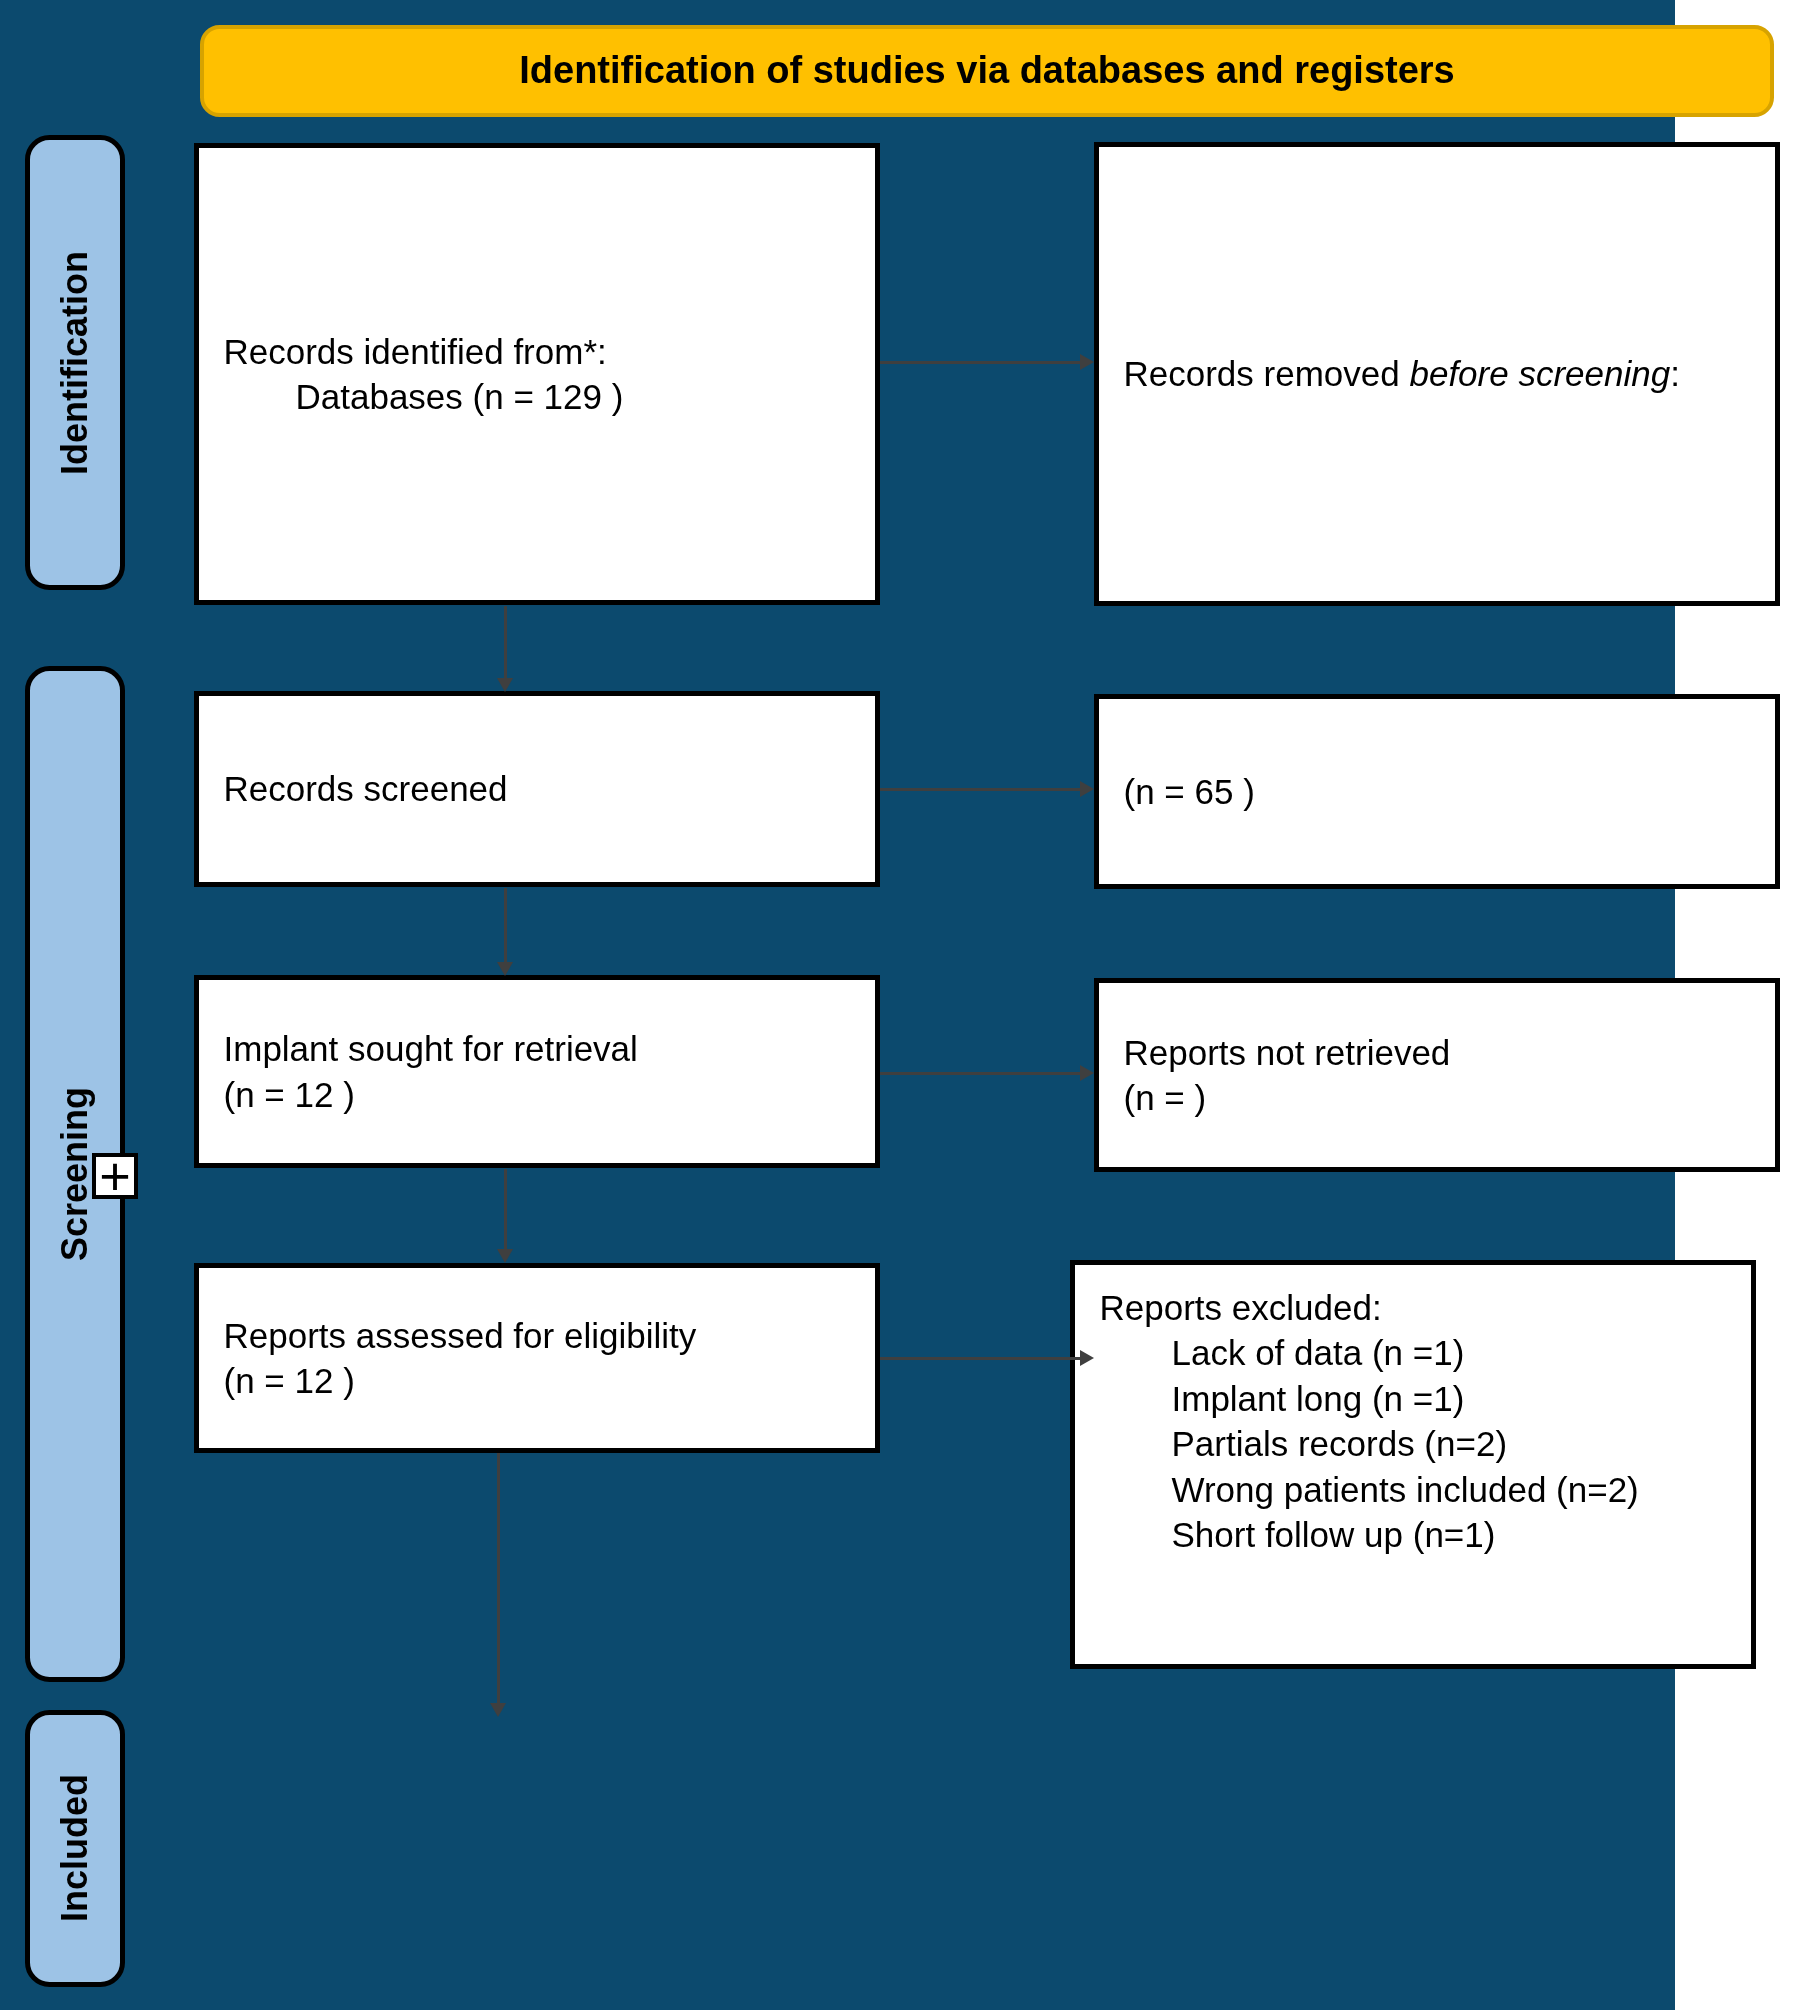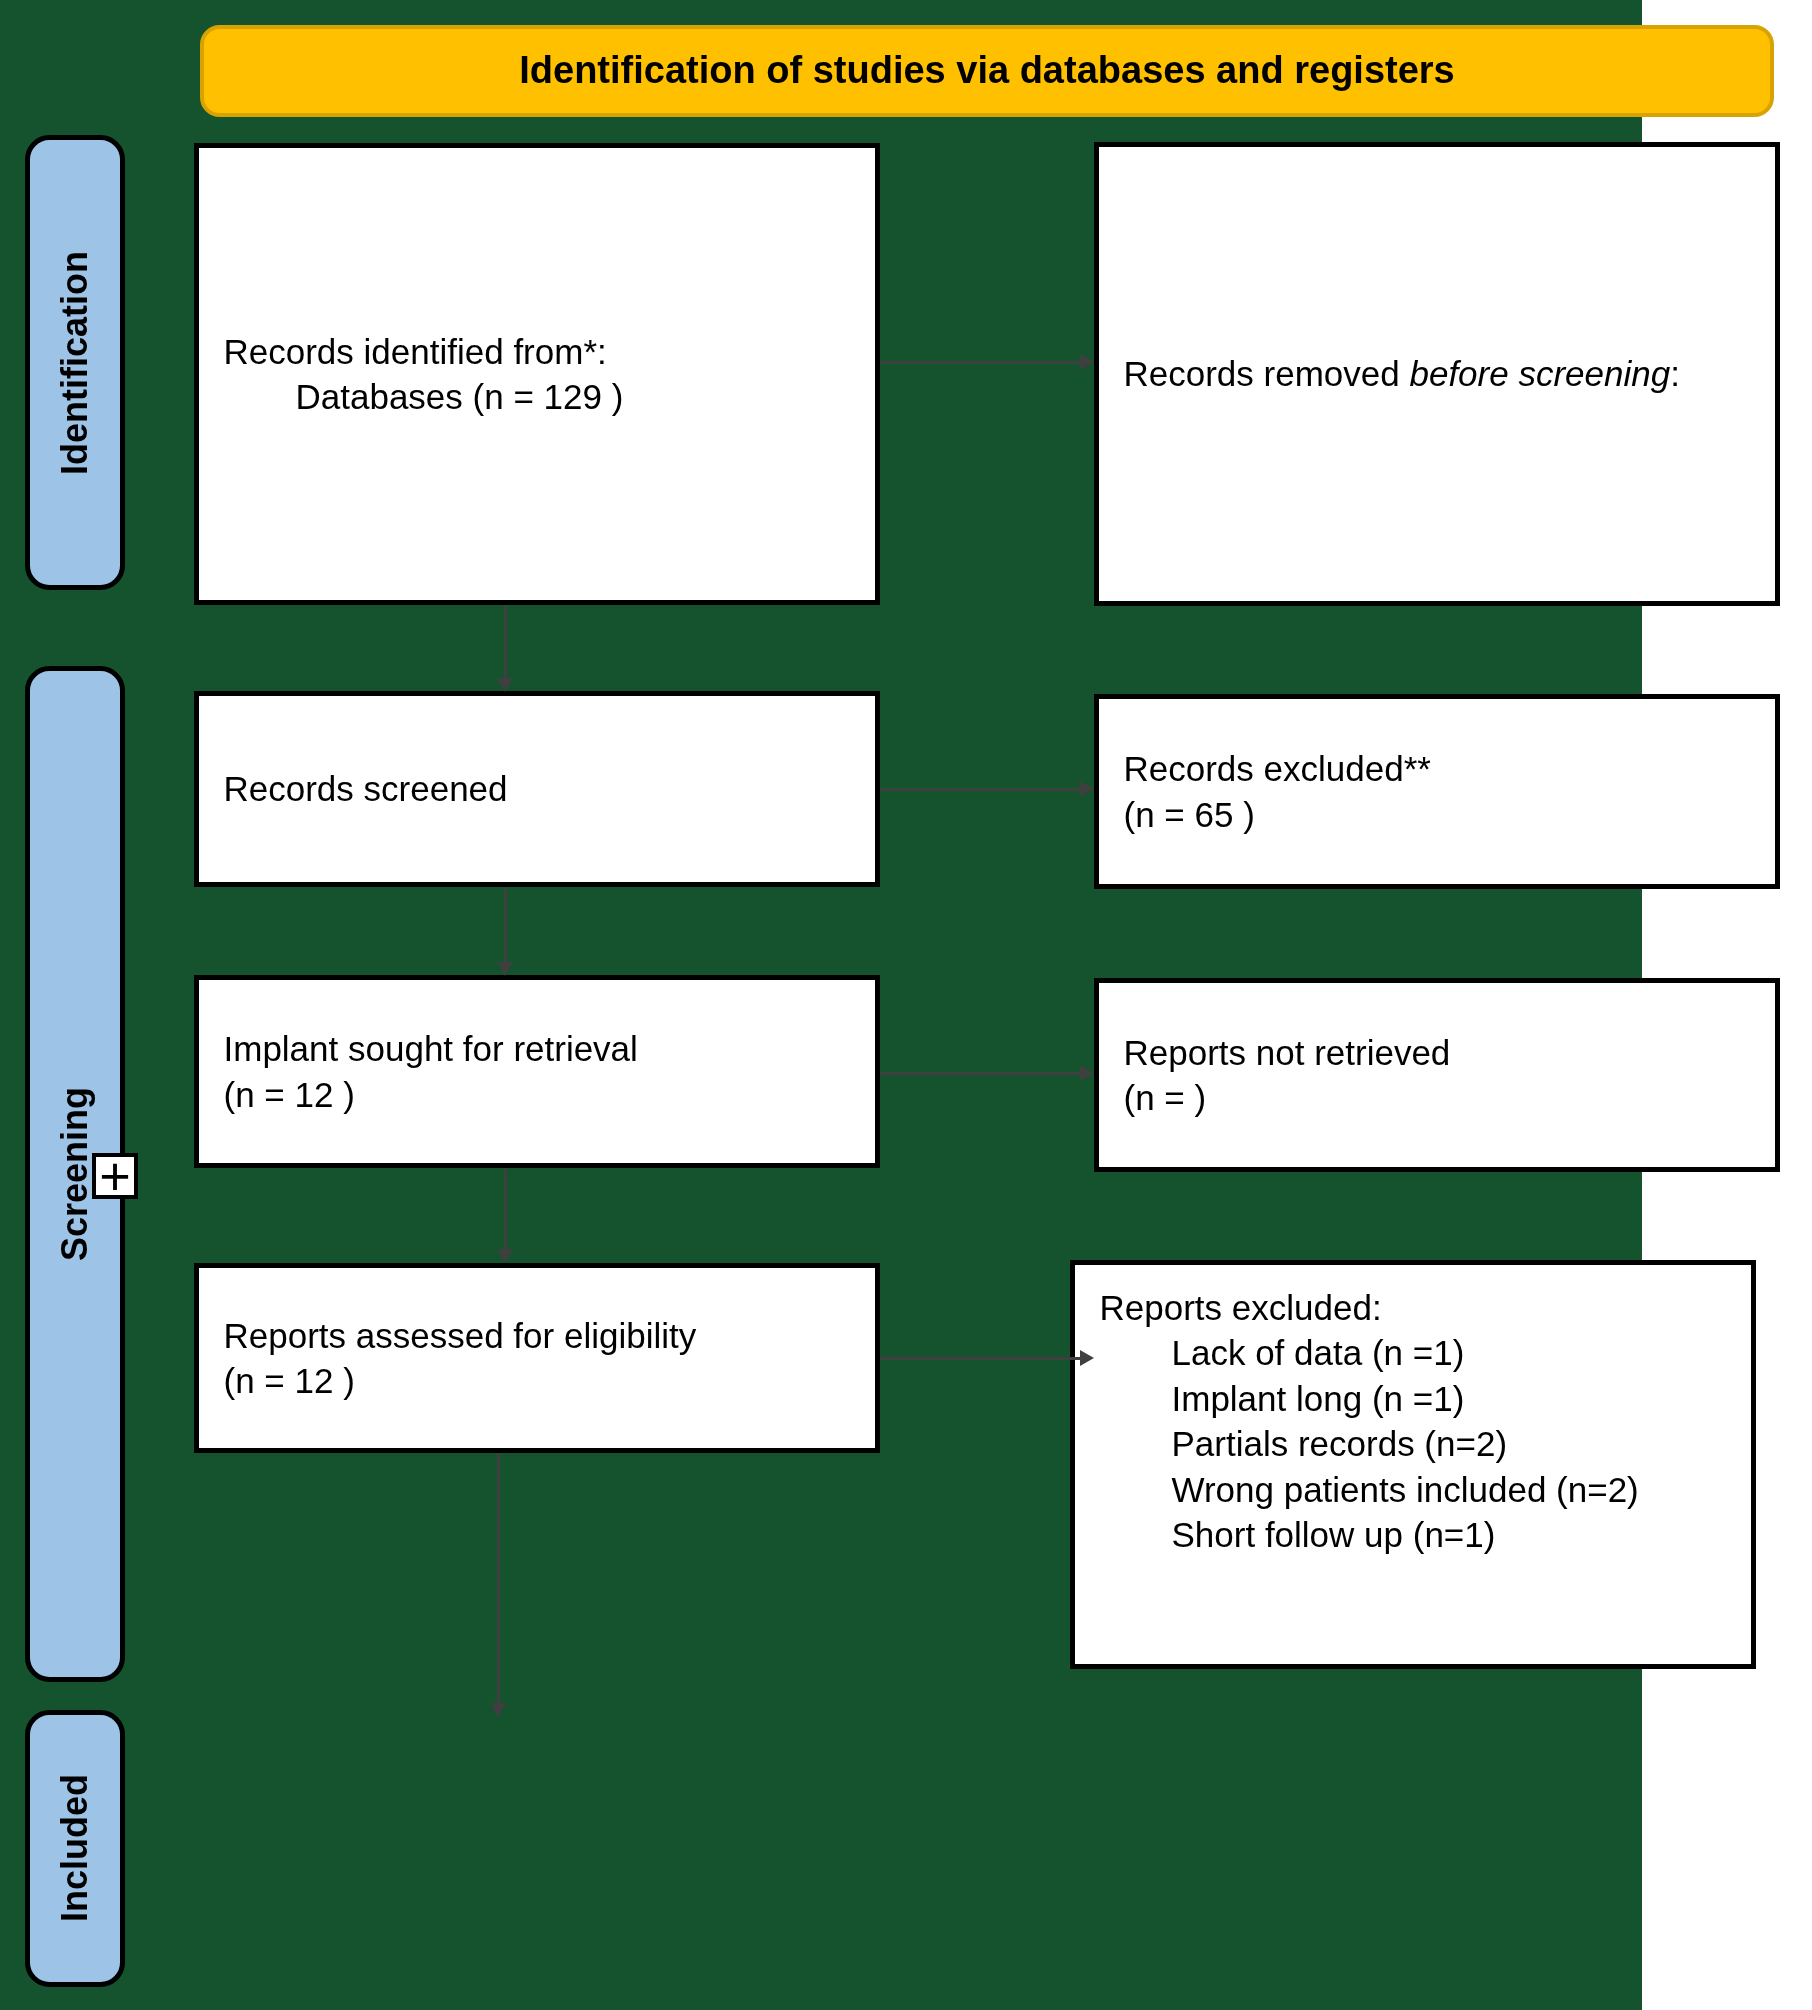--- a/index.html
+++ b/index.html
@@ -1,21 +1,22 @@
 <!DOCTYPE html>
 <html style="font-size:13px"><head>
 <meta charset="utf-8">
 <style>
   html,body { margin:0; padding:0; background:#ffffff; }
   .canvas {
     position:relative;
     width:1642px; height:2011px;
-    background:#14532d;
+    background:#0c4a6e;
     font-family:"Liberation Sans", sans-serif;
     color:#000;
+    padding-left:33px;
   }
   
   .header {
     position:absolute; left:200px; top:24.5px; width:1574px; height:92px;
     background:#FFC000; border:4.9px solid #D7A300; border-radius:19.6px;
     display:flex; align-items:center; justify-content:center;
     box-sizing:border-box;
   }
   .header span { font-size:38px; font-weight:bold; }
   
@@ -116,21 +117,20 @@
 
   <div class="fbox b2">
     <div class="textwrap"><span>Records removed </span><span class="italic">before screening</span><span>:</span></div>
   </div>
 
   <div class="fbox b3">
     <div>Records screened</div>
   </div>
 
   <div class="fbox b4">
-    <div>Records excluded**</div>
     <div>(n = 65 )</div>
   </div>
 
   <div class="fbox b5">
     <div>Implant sought for retrieval</div>
     <div>(n = 12 )</div>
   </div>
 
   <div class="fbox b6">
     <div>Reports not retrieved</div>

